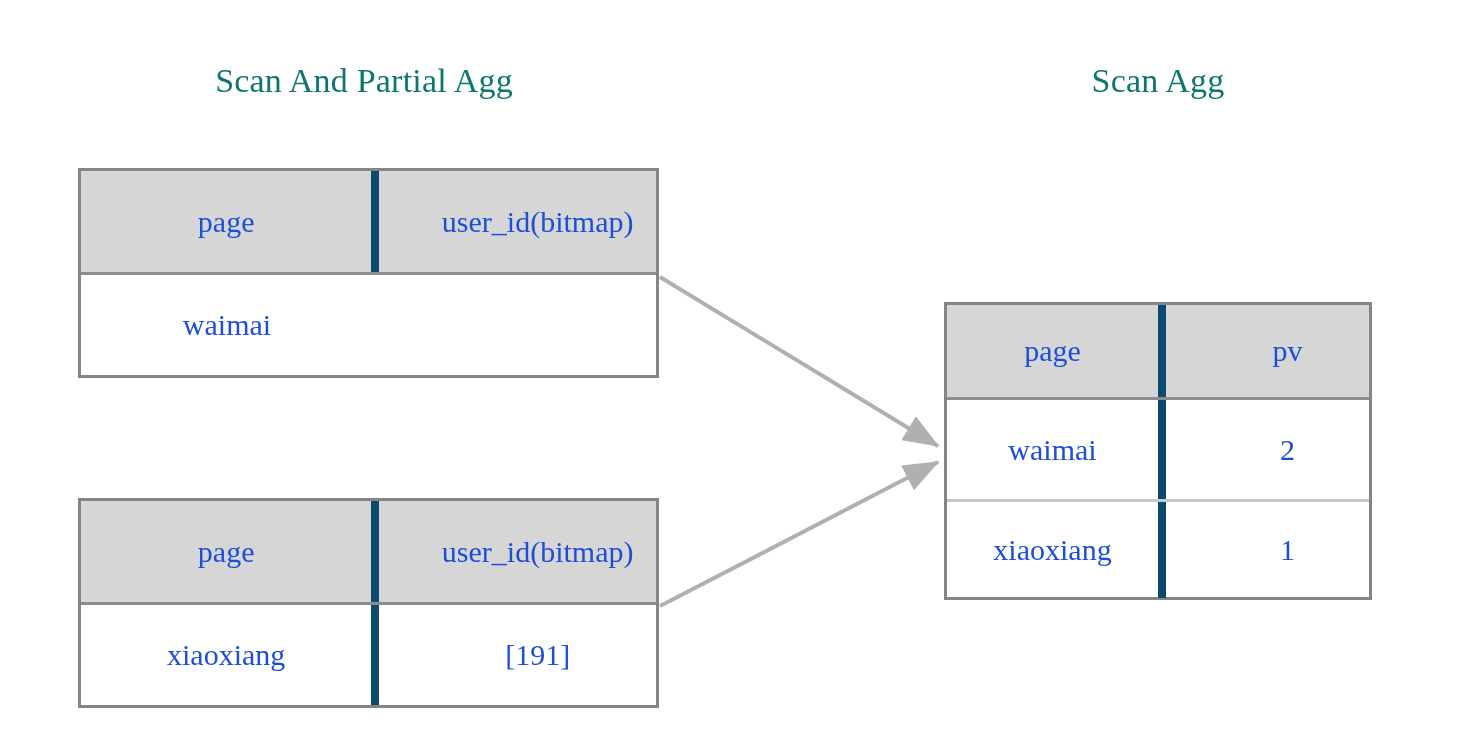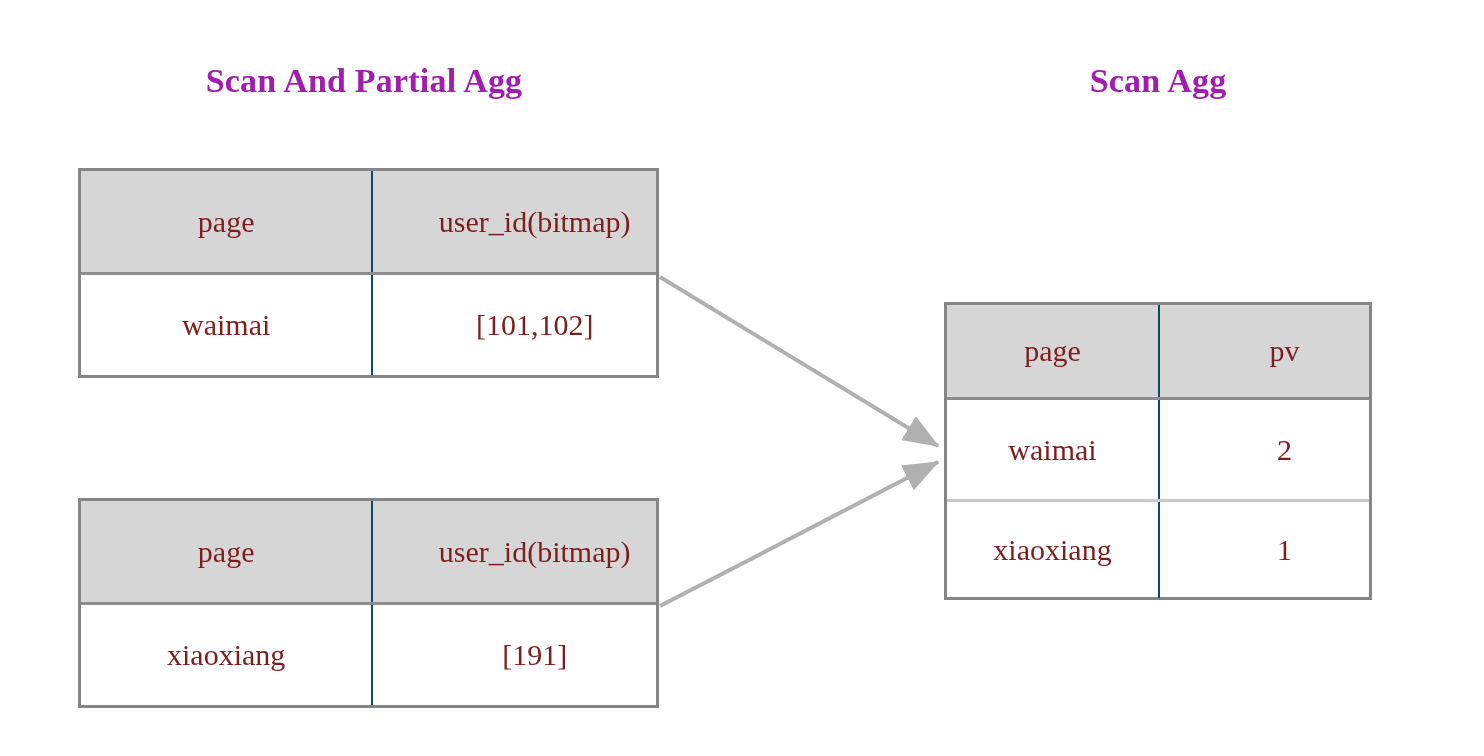--- a/index.html
+++ b/index.html
@@ -17,24 +17,24 @@
     width: 1484px;
     height: 756px;
     background: #ffffff;
     overflow: hidden;
   }
 
   
   .stage-title {
     position: absolute;
     font-family: "Liberation Serif", "DejaVu Serif", serif;
-    font-weight: bold;
+    font-weight: normal;
     font-size: 34px;
     line-height: 1;
-    color: #a21caf;
+    color: #0f766e;
     text-align: center;
     white-space: nowrap;
     letter-spacing: 0.2px;
   }
   #title-scan  { left: 78px;  top: 64px;  width: 572px; }
   #title-merge { left: 944px; top: 64px;  width: 428px; }
 
   
   .tbl {
     position: absolute;
@@ -47,30 +47,30 @@
     display: flex;
     box-sizing: border-box;
   }
   .tbl .tcell {
     box-sizing: border-box;
     display: flex;
     align-items: center;
     justify-content: center;
     font-size: 30px;
     line-height: 1;
-    color: #7f1d1d;
+    color: #1d4ed8;
     white-space: nowrap;
     overflow: hidden;
   }
   .tbl .header-row .tcell {
     background: #d6d6d6;
   }
   
   .tbl .tcell + .tcell {
-    border-left: 2px solid #0c4a6e;
+    border-left: 8px solid #0c4a6e;
     padding-left: 40px;
   }
   
   .tbl .header-row {
     border-bottom: 3px solid #8d8d8d;
   }
   .tbl .body-row + .body-row {
     border-top: 3px solid #c8c8c8;
   }
 
@@ -117,21 +117,20 @@
 
   <div class="stage-title" id="title-merge">Scan Agg</div>
 
   <div class="tbl" id="table-partial-0">
     <div class="trow header-row">
       <div class="tcell col-0">page</div>
       <div class="tcell col-1">user_id(bitmap)</div>
     </div>
     <div class="trow body-row">
       <div class="tcell col-0">waimai</div>
-      <div class="tcell col-1">[101,102]</div>
     </div>
   </div>
 
   <div class="tbl" id="table-partial-1">
     <div class="trow header-row">
       <div class="tcell col-0">page</div>
       <div class="tcell col-1">user_id(bitmap)</div>
     </div>
     <div class="trow body-row">
       <div class="tcell col-0">xiaoxiang</div>

